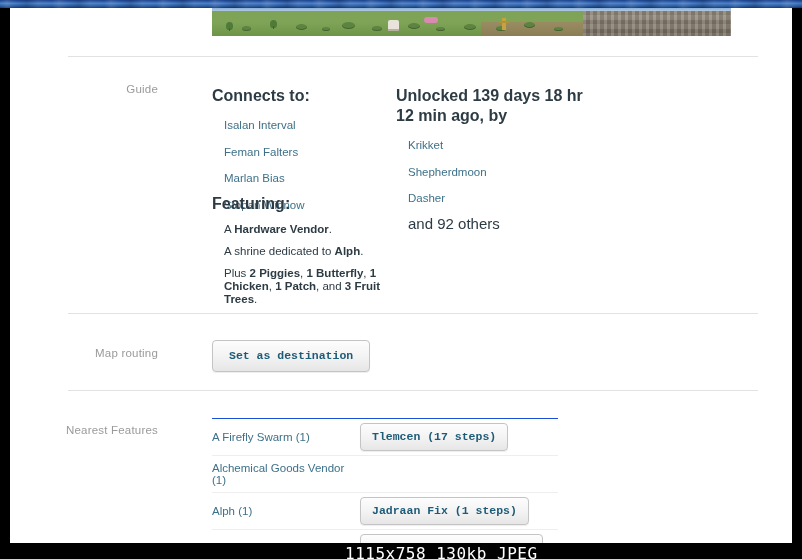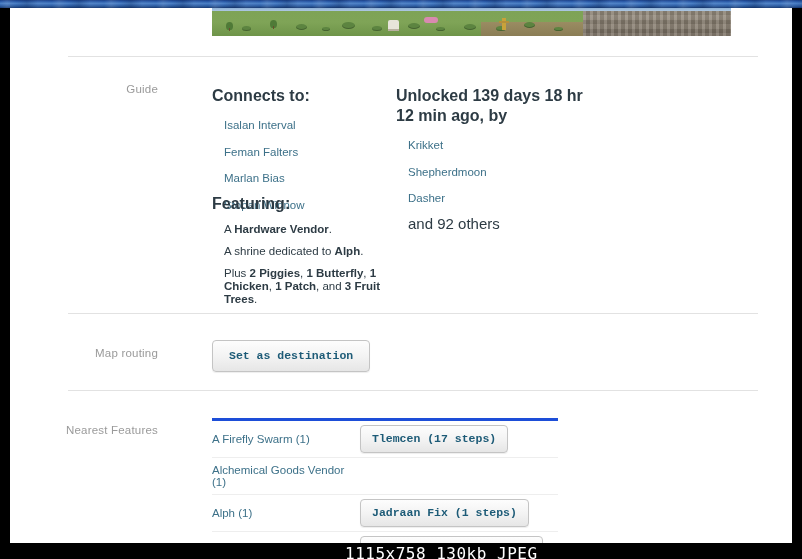--- a/index.html
+++ b/index.html
@@ -214,21 +214,21 @@
     left: 202px;
     top: 410px;
     width: 346px;
   }
   .frow {
     display: flex;
     align-items: center;
     height: 36px;
     border-top: 1px solid #eeeeee;
   }
-  .frow:first-child { border-top: 3px solid #1d4ed8; }
+  .frow:first-child { border-top: 1px solid #1d4ed8; }
   .fname {
     width: 148px;
     font-size: 11.5px;
     color: #3d7189;
     cursor: pointer;
   }
   .fbtn {
     padding: 7px 11px;
     white-space: nowrap;
   }

